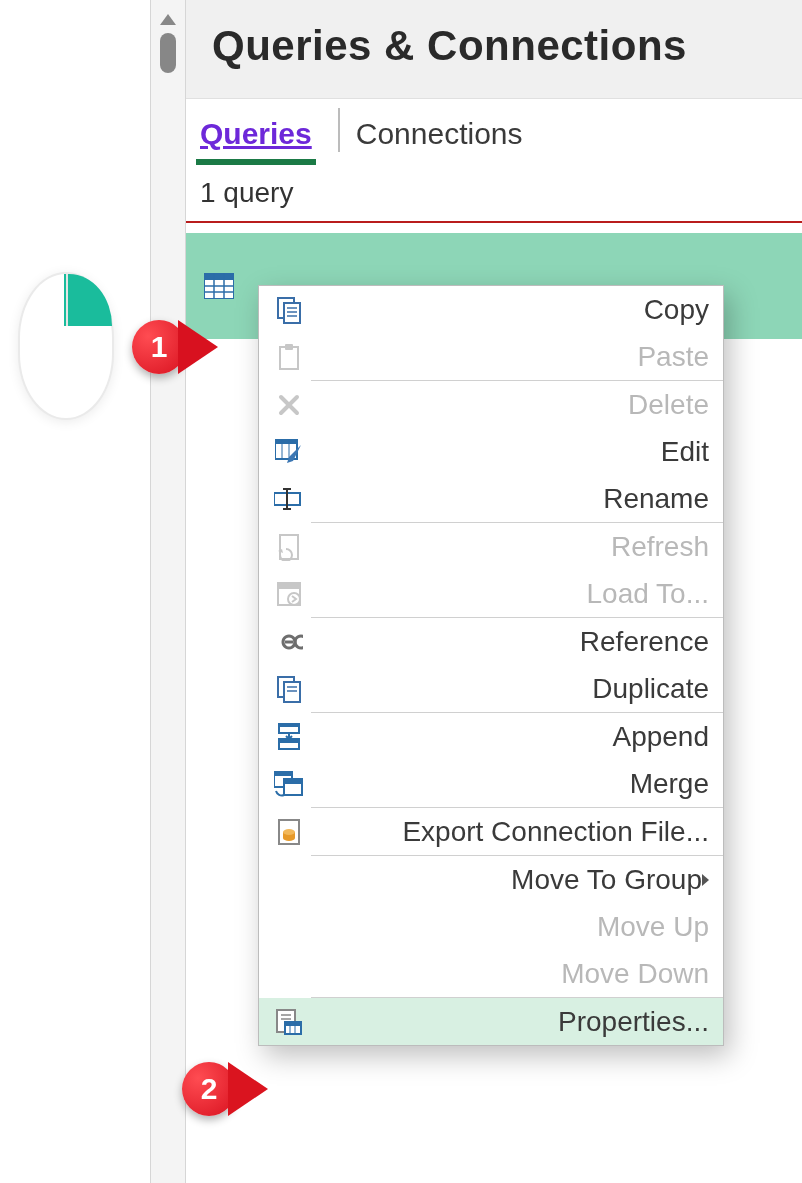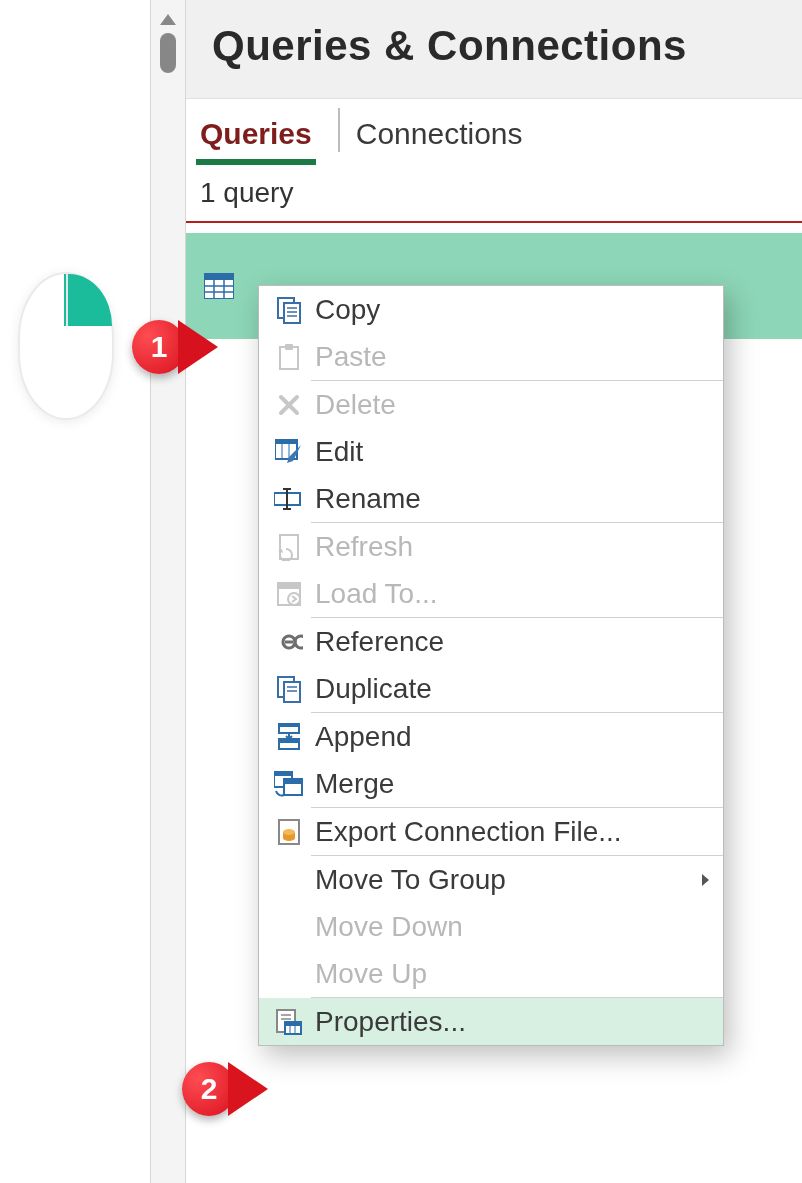--- a/index.html
+++ b/index.html
@@ -86,21 +86,22 @@
     color:#3a3a3a;
   }
   .tab {
     padding: 4px 12px 12px 2px;
     margin-right: 14px;
     position:relative;
     font-weight: 400;
   }
   .tab.active {
     font-weight: 700;
-    color:#7f1d1d;
+    color:#6d28d9;
+    text-decoration:underline;
   }
   .tab.active::after{
     content:"";
     position:absolute;
     left:-2px; right: 8px; bottom: -2px;
     height: 6px;
     background:#1b7a46;
   }
   .tab-sep {
     width:2px; height:44px;
@@ -145,21 +146,21 @@
     white-space: nowrap;
   }
   .menu-item.no-icon .icon-slot { visibility:hidden; }
   .menu-item.disabled { color:#b8b8b8; }
   .menu-item.highlight { background:#d8f0e2; }
   .menu-item .icon-slot {
     width: 40px; height: 32px;
     flex: 0 0 40px;
     display:flex; align-items:center; justify-content:center;
   }
-  .menu-item .label { flex:1; padding-left: 6px; }
+  .menu-item .label { flex:1; padding-left: 6px; text-align: right; }
   .menu-item .sub-arrow {
     width:0;height:0;
     border-top:6px solid transparent;
     border-bottom:6px solid transparent;
     border-left:7px solid #555;
   }
   .menu-sep {
     height:1px; background:#d0d0d0;
     margin-left: 52px;
   }
@@ -378,26 +379,26 @@
   <div class="menu-sep"></div>
 
   <div class="menu-item no-icon">
     <span class="icon-slot"></span>
     <span class="label">Move To Group</span>
     <span class="sub-arrow"></span>
   </div>
 
   <div class="menu-item no-icon disabled">
     <span class="icon-slot"></span>
-    <span class="label">Move Down</span>
+    <span class="label">Move Up</span>
   </div>
 
   <div class="menu-item no-icon disabled">
     <span class="icon-slot"></span>
-    <span class="label">Move Up</span>
+    <span class="label">Move Down</span>
   </div>
   <div class="menu-sep"></div>
 
 
   <div class="menu-item highlight">
     <span class="icon-slot">
       <svg width="28" height="28" viewBox="0 0 28 28">
           <rect x="2" y="2" width="18" height="22" fill="#fff" stroke="#888" stroke-width="2"></rect>
           <line x1="6" y1="7" x2="16" y2="7" stroke="#888" stroke-width="1.5"></line>
           <line x1="6" y1="11" x2="16" y2="11" stroke="#888" stroke-width="1.5"></line>

